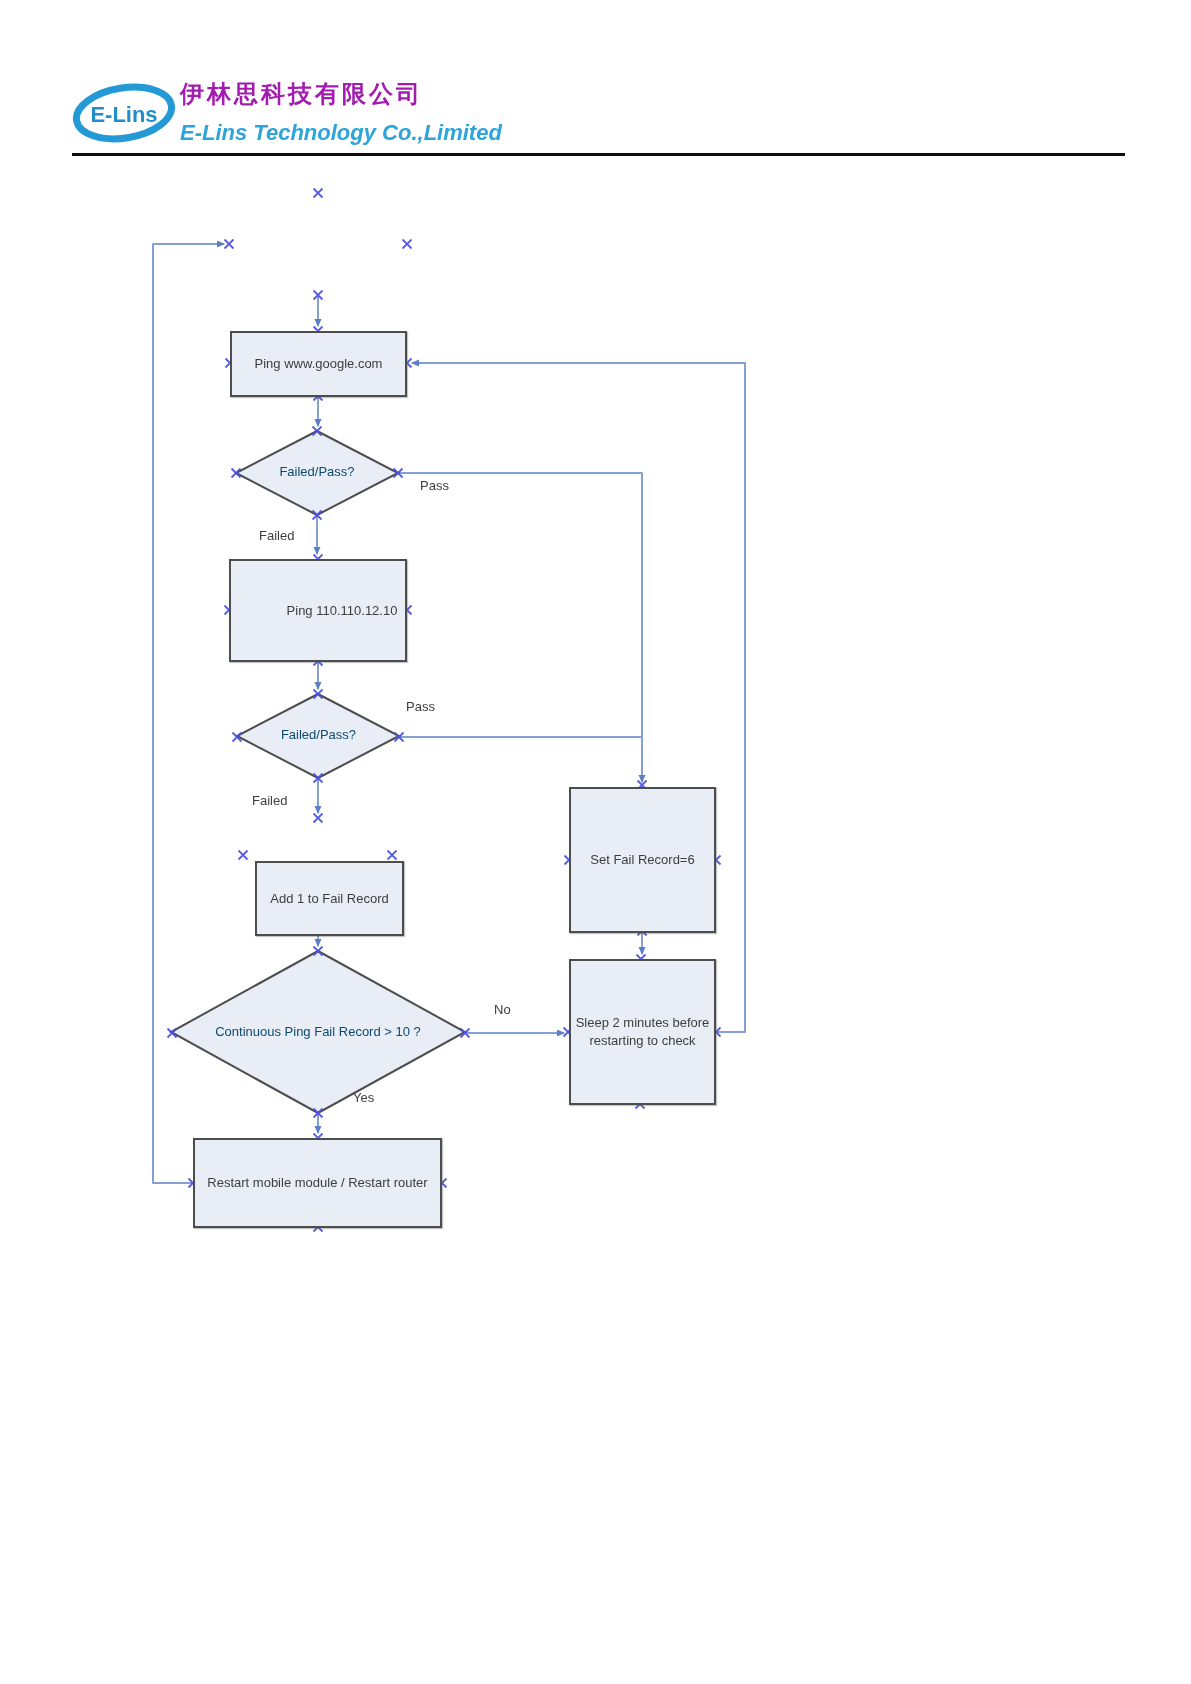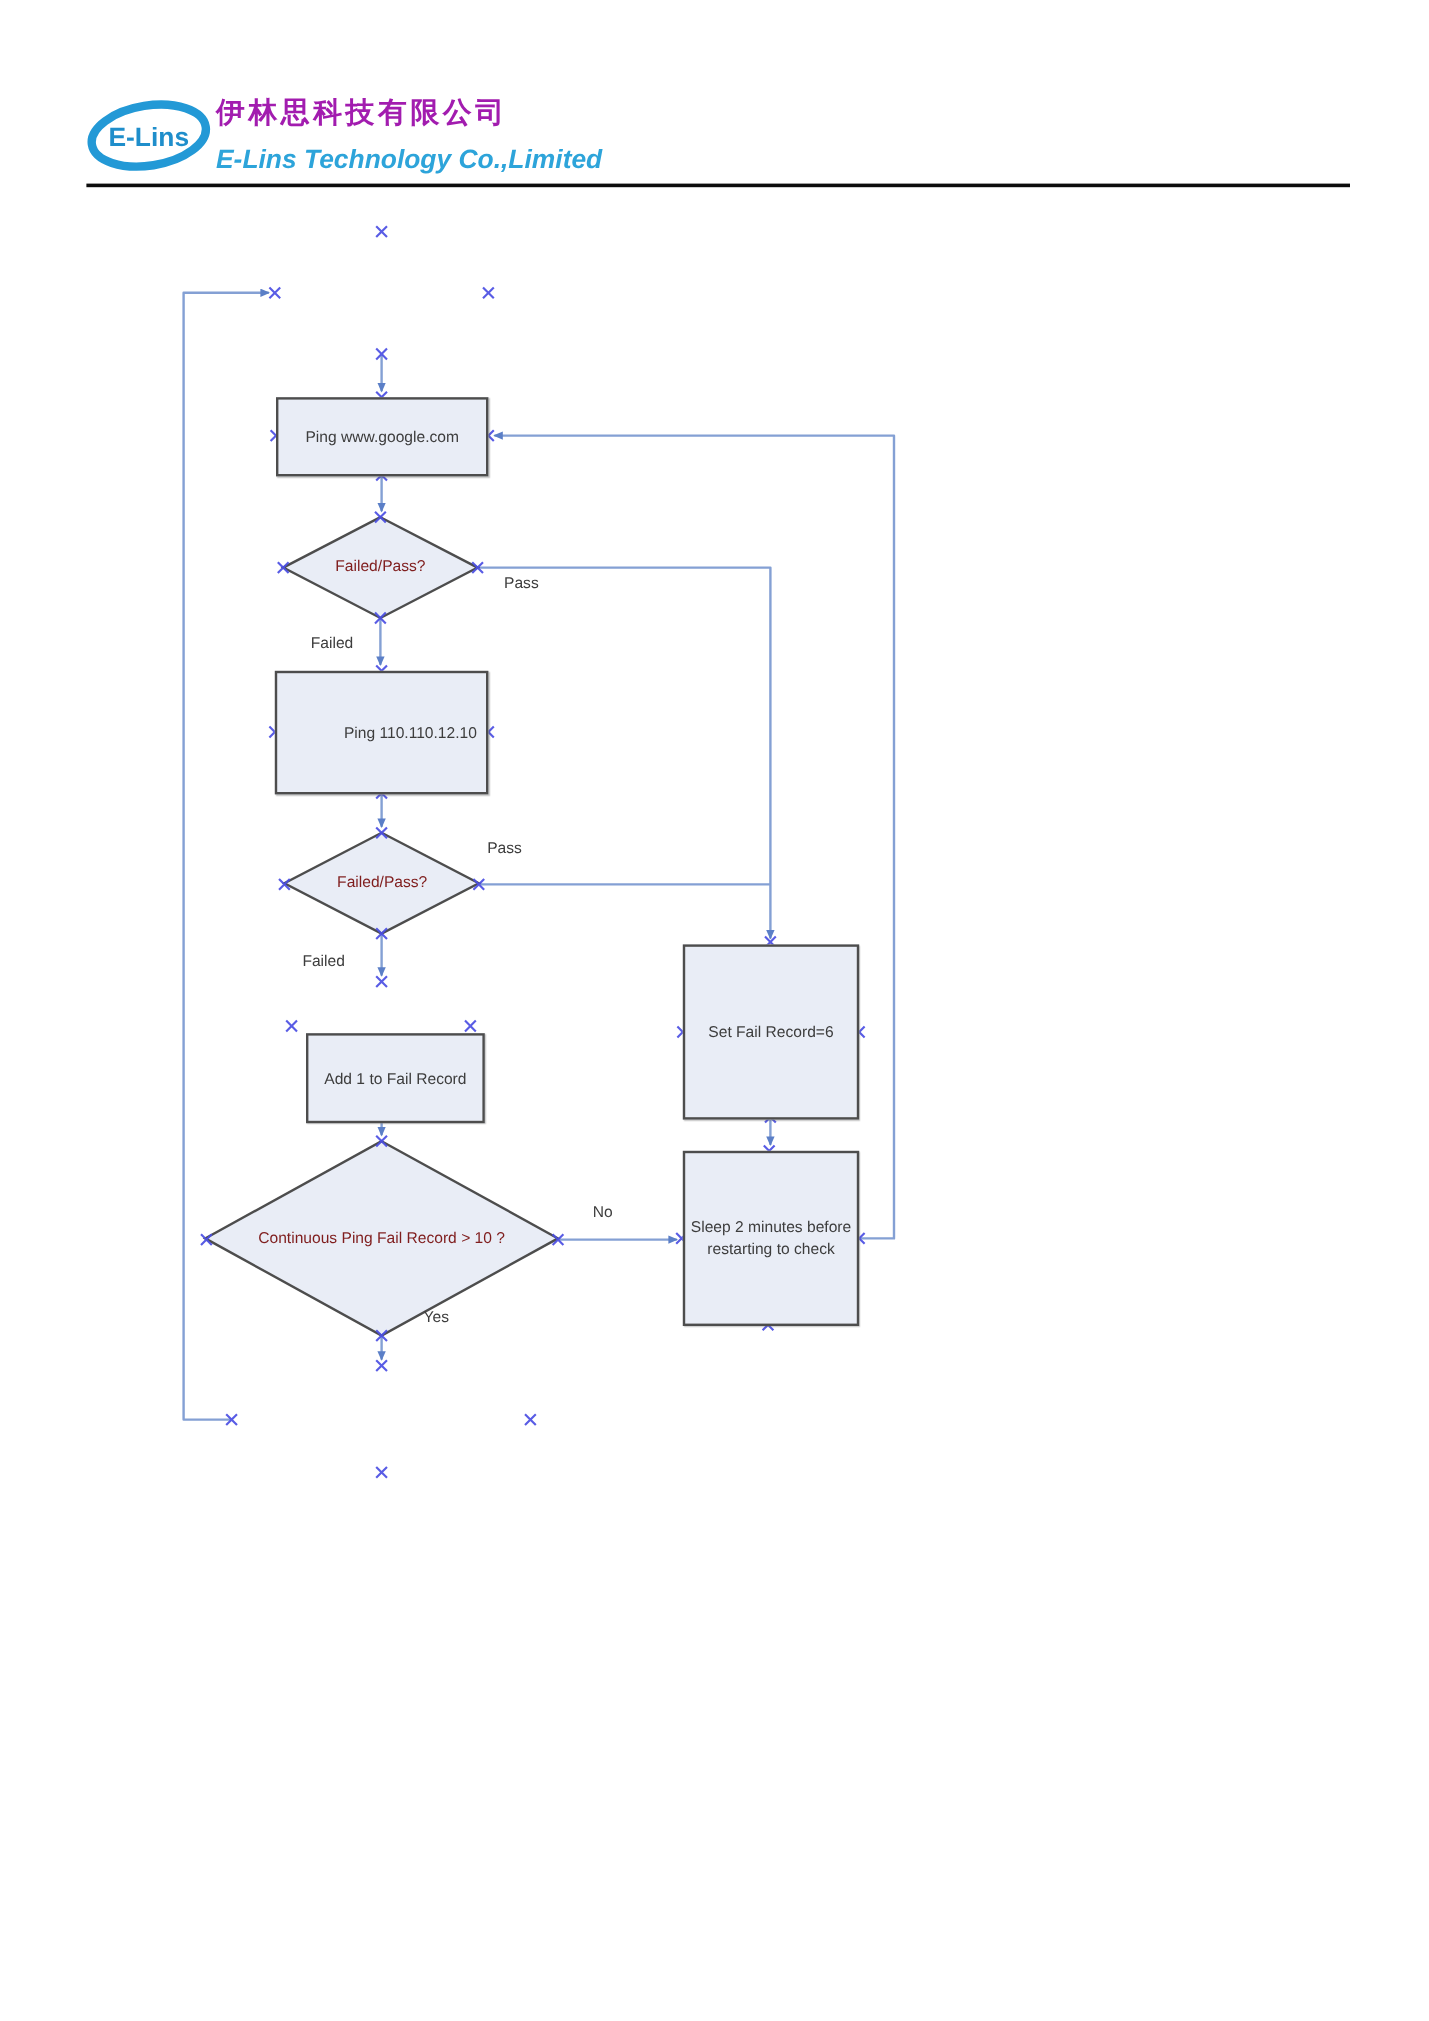--- a/index.html
+++ b/index.html
@@ -35,21 +35,21 @@
   }
   #box-start{left:229px;top:193px;width:178px;height:103px;padding:0 20px;}
   #box-ping-google{left:230px;top:331px;width:177px;height:66px;}
   #box-ping-ip{left:229px;top:559px;width:178px;height:103px;padding-left:48px;}
   #box-add-fail{left:255px;top:818px;width:149px;height:75px;padding:0 8px;margin-top:43px;}
   #box-restart{left:193px;top:1138px;width:249px;height:90px;padding:0 4px;}
   #box-set-record{left:569px;top:787px;width:147px;height:146px;padding:0 6px;}
   #box-sleep{left:569px;top:959px;width:147px;height:146px;padding:0 4px;}
   .diamond-label{
     position:absolute;text-align:center;
-    font-size:13px;color:#7f1d1d;
+    font-size:13px;color:#0c4a6e;
   }
   #lbl-d1{left:237px;top:464px;width:160px;}
   #lbl-d2{left:238px;top:727px;width:161px;}
   #lbl-d3{left:171px;top:1024px;width:294px;}
   .edge-label{
     position:absolute;font-size:13px;color:#3d3d3d;white-space:nowrap;
   }
   #lbl-pass1{left:420px;top:478px;}
   #lbl-failed1{left:259px;top:528px;}
   #lbl-pass2{left:406px;top:699px;}
@@ -159,20 +159,23 @@
 
   <div class="node" id="box-ping-google">
     <span>Ping www.google.com</span>
   </div>
   <div class="node" id="box-ping-ip">
     <span>Ping 110.110.12.10</span>
   </div>
   <div class="node" id="box-add-fail">
     <span>Add 1 to Fail Record</span>
   </div>
+  <div class="node" id="box-restart">
+    <span>Restart mobile module / Restart router</span>
+  </div>
   <div class="node" id="box-set-record">
     <span>Set Fail Record=6</span>
   </div>
   <div class="node" id="box-sleep">
     <span>Sleep 2 minutes before restarting to check</span>
   </div>
 
   <div class="diamond-label" id="lbl-d1">Failed/Pass?</div>
   <div class="diamond-label" id="lbl-d2">Failed/Pass?</div>
   <div class="diamond-label" id="lbl-d3">Continuous Ping Fail Record &gt; 10 ?</div>

